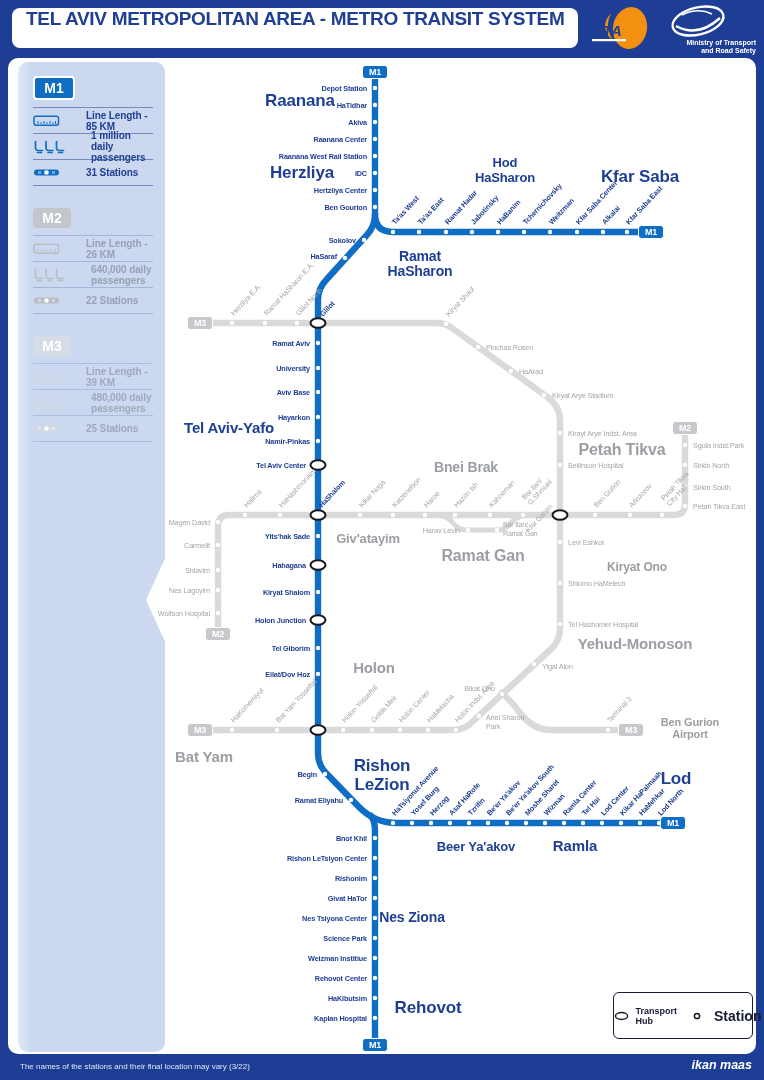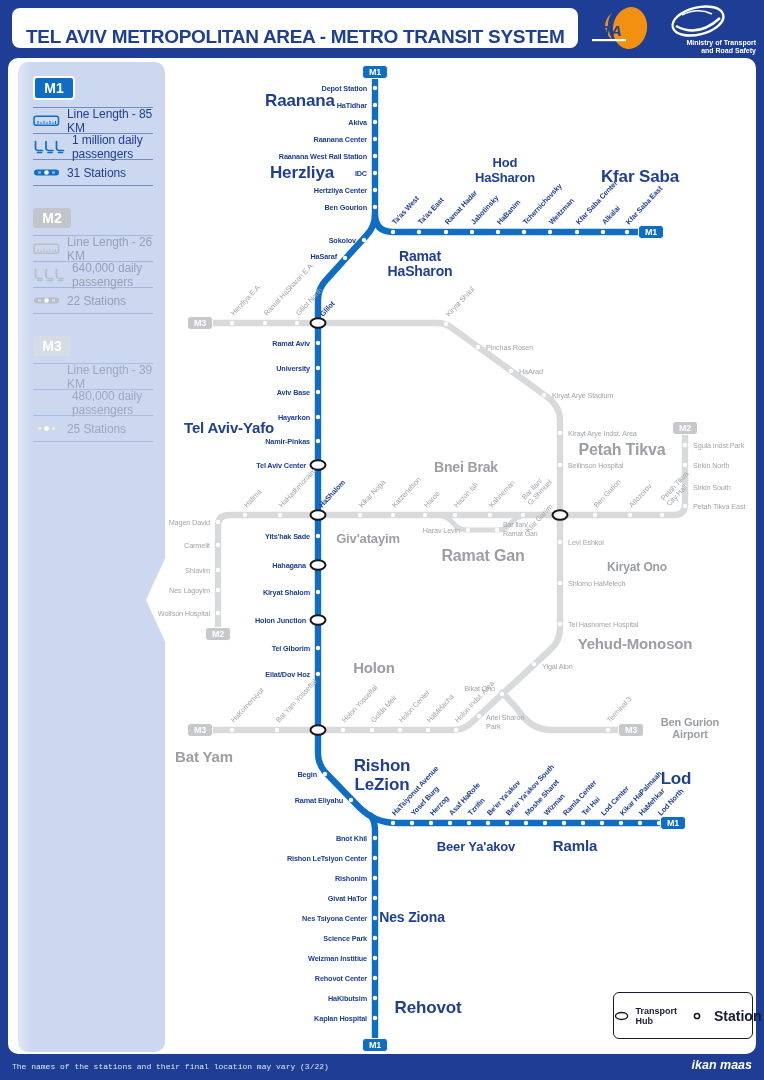--- a/index.html
+++ b/index.html
@@ -2,21 +2,21 @@
 <html><head>
 <meta charset="utf-8">
 <style>
   html,body{margin:0;padding:0;}
   body{width:764px;height:1080px;position:relative;overflow:hidden;
        background:#1d3e94;font-family:"Liberation Sans",sans-serif;}
   .panel{position:absolute;left:8px;top:58px;width:748px;height:996px;
          background:#ffffff;border-radius:10px;}
   
   .title-pill{position:absolute;left:12px;top:8px;width:566px;height:40px;
-      background:#ffffff;border-radius:8px;display:flex;align-items:flex-end;
+      background:#ffffff;border-radius:8px;display:flex;align-items:flex-start;
       padding-left:14px;box-sizing:border-box;}
   .title-pill span{font-size:19px;font-weight:700;color:#1e3f92;letter-spacing:-0.3px;}
   .logo-nta{position:absolute;left:586px;top:3px;width:72px;height:52px;}
   .logo-ministry{position:absolute;left:660px;top:2px;width:100px;height:54px;}
   
   .sidebar{position:absolute;left:18px;top:62px;width:147px;height:990px;
       border-radius:10px;background:linear-gradient(90deg,#dde7f7 0px,#ccd8ef 14px);}
   .notch{position:absolute;left:146px;top:552px;width:22px;height:96px;background:#ffffff;
       clip-path:polygon(100% 0,0 50%,100% 100%);}
   .line-group{position:absolute;left:15px;width:120px;}
@@ -24,32 +24,32 @@
   .badge{width:38px;height:20px;border-radius:4px;color:#fff;font-weight:700;
       font-size:14px;display:flex;align-items:center;justify-content:center;margin-bottom:7px;}
   .tone-m1 .badge{background:#0f6ec4;border:2px solid #ffffff;box-sizing:content-box;}
   .tone-m2 .badge{background:#c2c6cc;}
   .tone-m3 .badge{background:#d6dce6;}
   .tone-m1{--ink:#1e3f92;--icon:#0f6ec4;--sep:rgba(30,63,146,.5);}
   .tone-m2{--ink:#96a1b7;--icon:#b8bdc6;--sep:rgba(30,63,146,.22);}
   .tone-m3{--ink:#9ea9bf;--icon:#d2d8e2;--sep:rgba(30,63,146,.18);}
   .sep{height:1px;background:var(--sep);margin:0;}
   .stat-row{display:flex;align-items:center;height:25px;gap:7px;color:var(--icon);}
-  .stat-row .lbl{font-size:12px;font-weight:400;color:var(--ink);letter-spacing:-0.1px;}
+  .stat-row .lbl{font-size:10px;font-weight:700;color:var(--ink);letter-spacing:-0.1px;margin-left:19px;}
   
   #map-svg{position:absolute;left:0;top:0;pointer-events:none;}
   #map-svg text{font-family:"Liberation Sans",sans-serif;letter-spacing:-0.15px;}
   
   .legend{position:absolute;left:613px;top:992px;width:140px;height:47px;background:#fff;
       border:1.6px solid #181c33;border-radius:6px;box-sizing:border-box;
       display:flex;justify-content:center;gap:5px;padding-left:9px;}
   .legend-row{display:flex;align-items:center;gap:7px;}
   .legend-row .lbl{font-size:9px;font-weight:700;color:#181c33;}
   
-  .footer-note{position:absolute;left:12px;top:1062px;font-size:8px;color:#dfe7f6;font-family:Liberation Mono, monospace;}
+  .footer-note{position:absolute;left:20px;top:1062px;font-size:8px;color:#dfe7f6;}
   .brand{position:absolute;right:12px;top:1058px;font-size:12.5px;font-weight:700;
       font-style:italic;color:#ffffff;text-align:right;}
 </style>
 </head>
 <body>
 
 <div>
   <div class="title-pill">
     <span>TEL AVIV METROPOLITAN AREA - METRO TRANSIT SYSTEM</span>
   </div>

